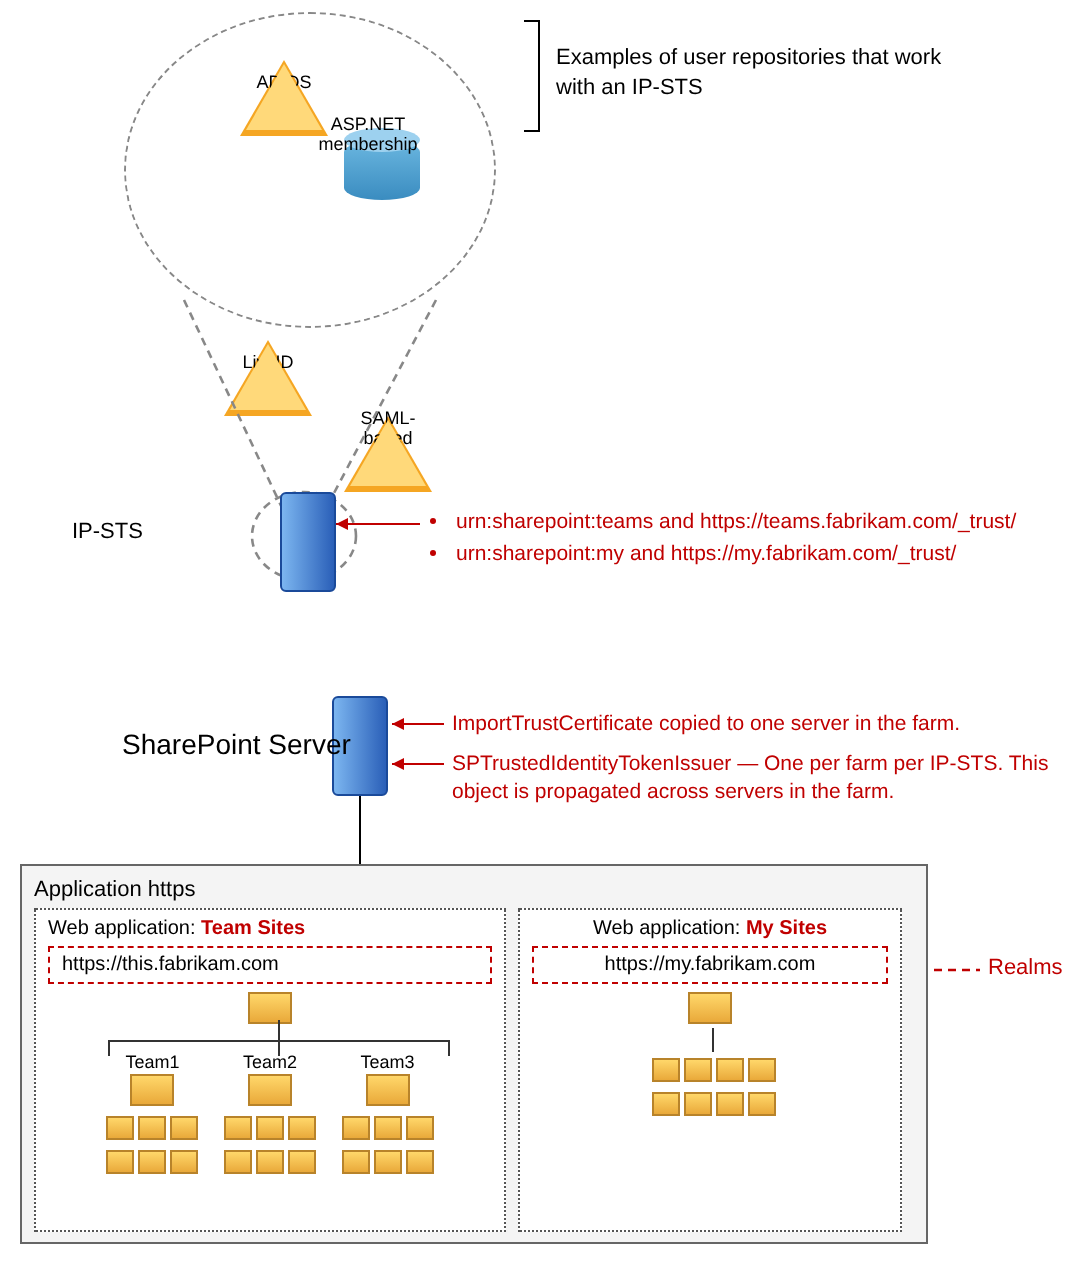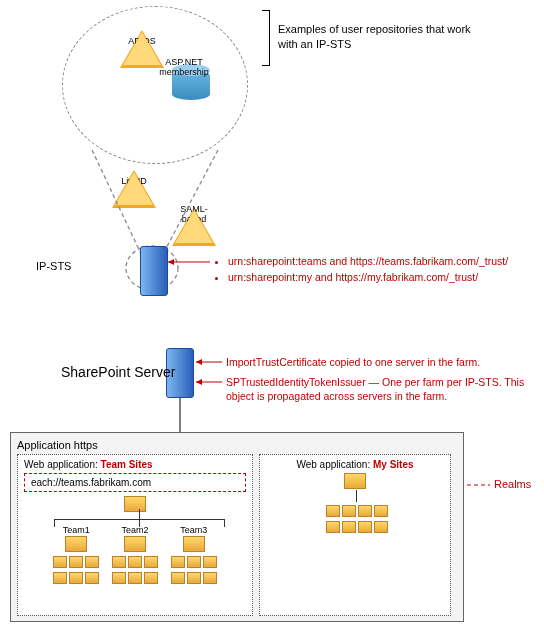--- a/index.html
+++ b/index.html
@@ -174,21 +174,21 @@
 
 <div class="abs app-pool" style="left:10px; top:432px; width:454px; height:190px;">
   <div class="app-title">Application https</div>
 
   <div style="display:flex; gap:6px;">
 
     <div class="web-app-box" style="width:236px; height:162px; position:relative;">
       <div>
         <span>Web application: </span><b class="red">Team Sites</b>
       </div>
-      <div class="realm-row">each://teams.fabrikam.com</div>
+      <div class="realm-row">https://this.fabrikam.com</div>
 
       <div style="text-align:center; margin-top:2px;">
         <span class="sitebox"></span>
       </div>
 
       <div style="position:relative; height:10px;">
         <div class="hline" style="left:30px; top:4px; width:170px;"></div>
         <div class="vline" style="left:30px; top:4px; height:8px;"></div>
         <div class="vline" style="left:115px; top:-6px; height:18px;"></div>
         <div class="vline" style="left:200px; top:4px; height:8px;"></div>
@@ -212,20 +212,21 @@
           <span class="sitebox sitebox-sm"></span><span class="sitebox sitebox-sm"></span><span class="sitebox sitebox-sm"></span><br>
           <span class="sitebox sitebox-sm"></span><span class="sitebox sitebox-sm"></span><span class="sitebox sitebox-sm"></span>
         </div>
       </div>
     </div>
 
     <div class="web-app-box" style="width:192px; height:162px; position:relative;text-align:center;">
       <div>
         <span>Web application: </span><b class="red">My Sites</b>
       </div>
+      <div class="realm-row">https://my.fabrikam.com</div>
       <div style="text-align:center; margin-top:2px;">
         <span class="sitebox"></span>
       </div>
       <div style="position:relative; height:10px;">
         <div class="vline" style="left:90px; top:-2px; height:12px;"></div>
       </div>
       <div style="margin-left:4px; margin-top:2px;">
         <span class="sitebox sitebox-sm"></span><span class="sitebox sitebox-sm"></span><span class="sitebox sitebox-sm"></span><span class="sitebox sitebox-sm"></span><br>
         <span class="sitebox sitebox-sm"></span><span class="sitebox sitebox-sm"></span><span class="sitebox sitebox-sm"></span><span class="sitebox sitebox-sm"></span>
       </div>

